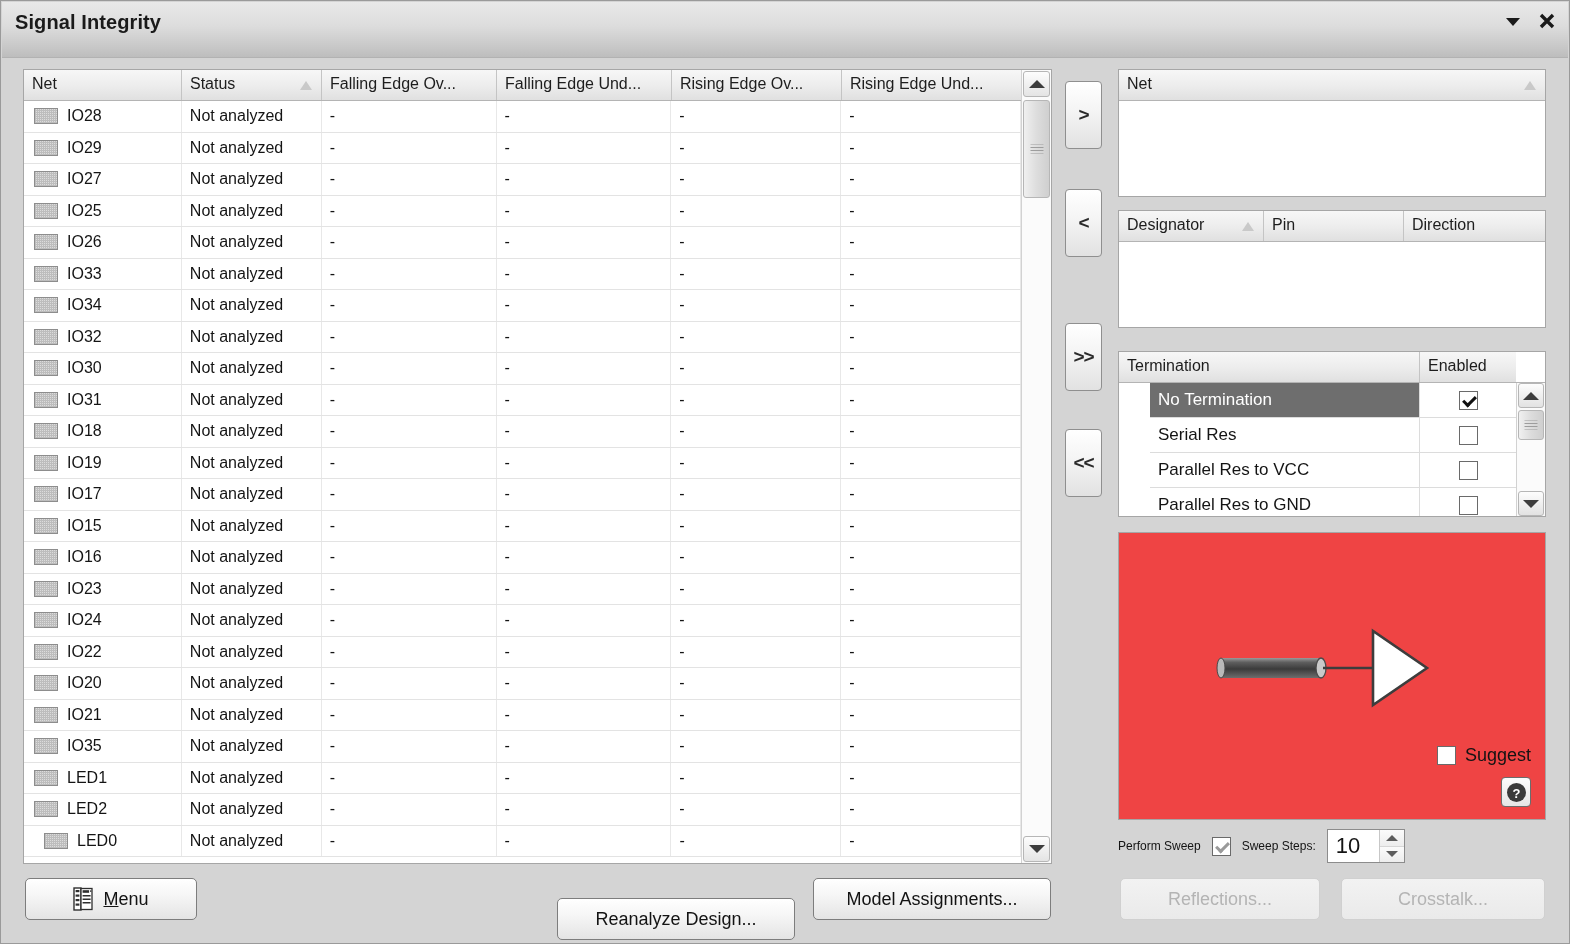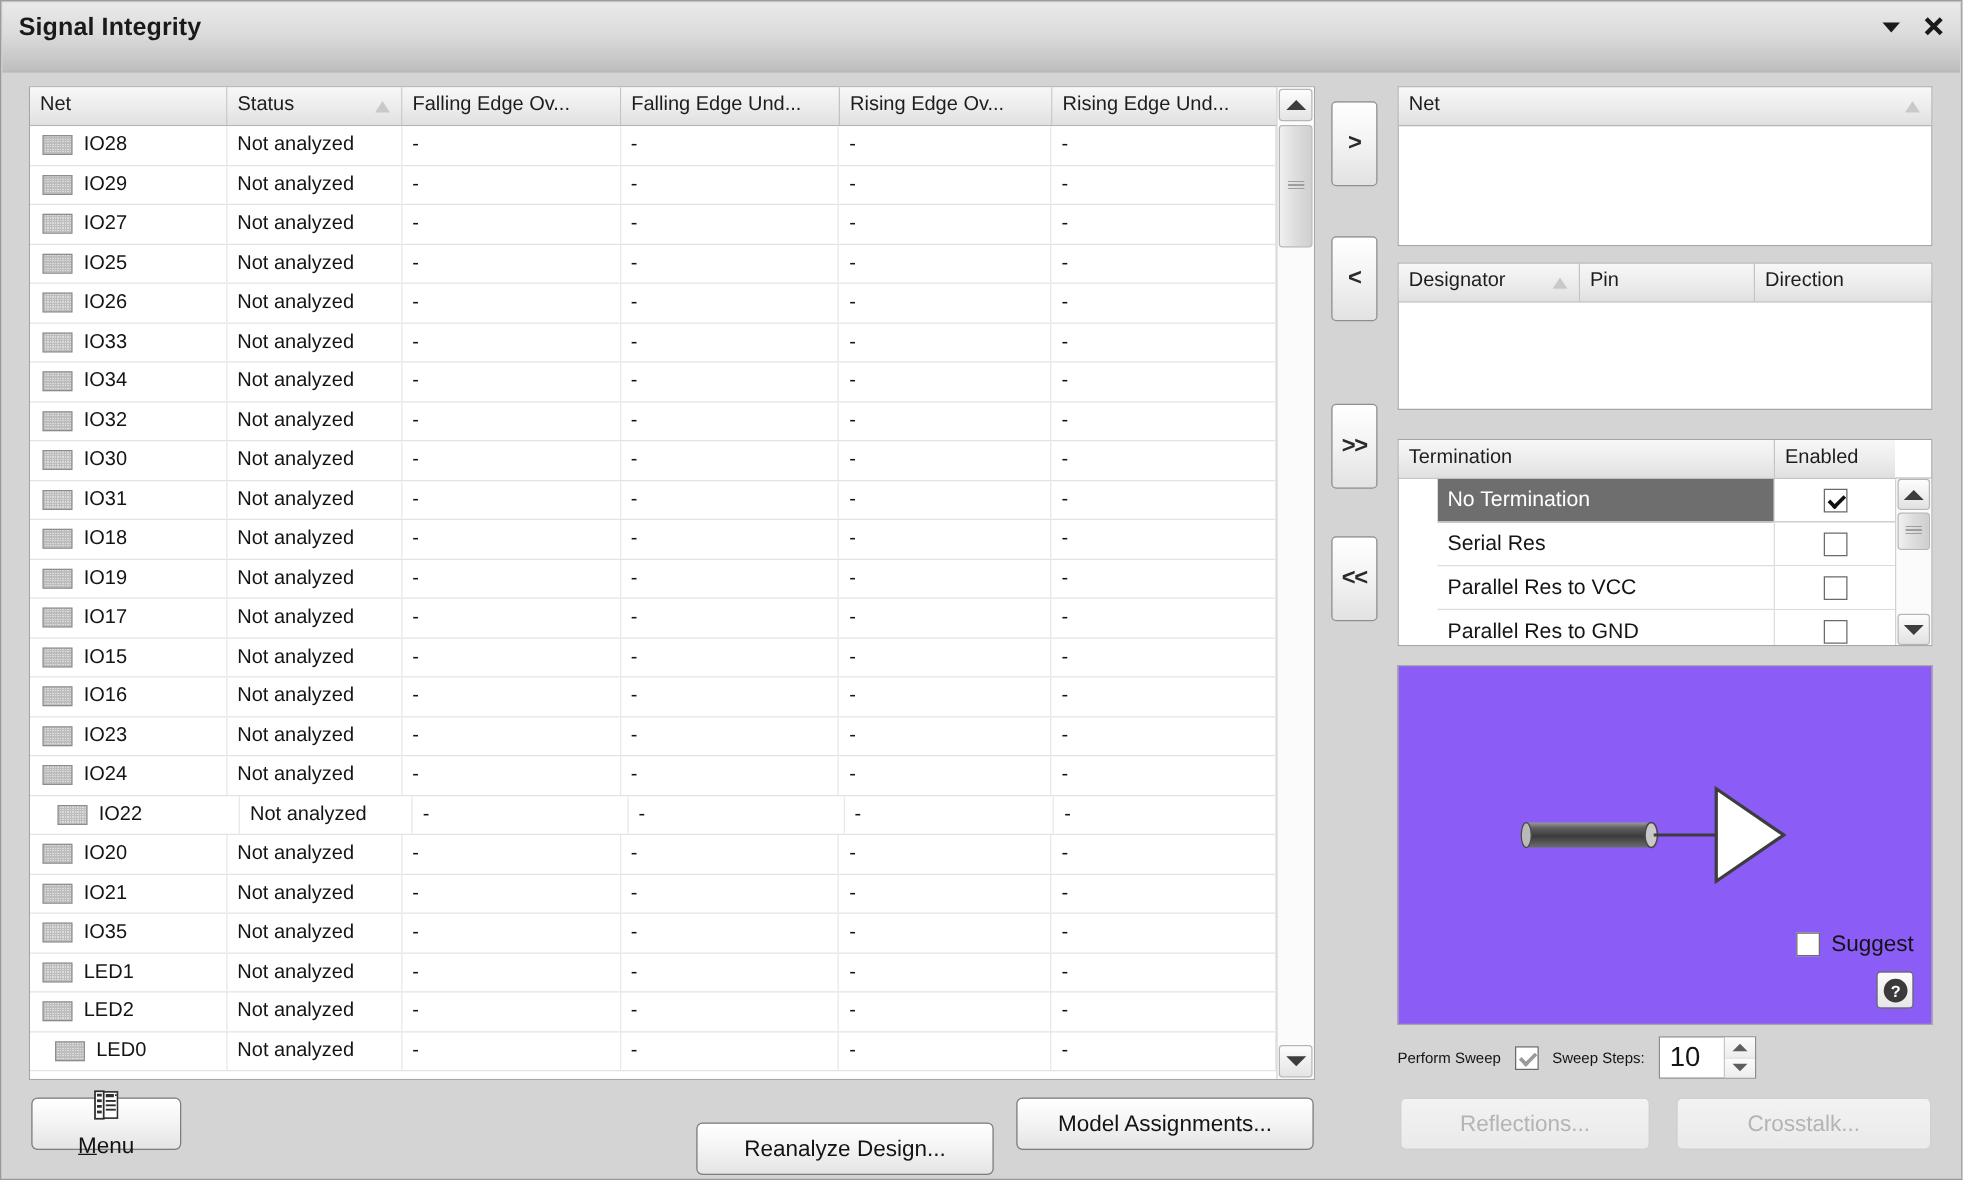--- a/index.html
+++ b/index.html
@@ -194,21 +194,21 @@
   .cbx.checked.dim::after { border-color: #9a9a9a; }
 
   .term-sb { position: absolute; right: 0; top: 31px; width: 29px; bottom: 0; background: #fbfbfb; border-left: 1px solid #d2d2d2; box-sizing: border-box; }
   .tsb-btn { position: absolute; left: 1px; width: 26px; height: 25px; background: linear-gradient(to bottom,#fdfdfd,#e2e2e2); border: 1px solid #b6b6b6; border-radius: 3px; box-sizing: border-box; display:flex; align-items:center; justify-content:center; }
   .tsb-up { top: 0px; } .tsb-dn { bottom: 0px; }
   .tsb-thumb { position: absolute; left: 1px; top: 27px; width: 26px; height: 30px; background: linear-gradient(to right,#f0f0f0,#dcdcdc 50%,#cfcfcf); border: 1px solid #b6b6b6; border-radius: 3px; box-sizing: border-box; }
 
   
   .preview {
     position: absolute;
-    background: #8b5cf6; border: 1px solid #a6a6a6;
+    background: #ef4444; border: 1px solid #a6a6a6;
     box-sizing: border-box;
     text-align: right;
   }
   .suggest-row {
     position: absolute; right: 14px; bottom: 53px;
     display: flex; align-items: center; gap: 9px;
   }
   .suggest-lbl { font-size: 18px; color: #131313; }
   .helpbtn {
     position: absolute; right: 14px; bottom: 12px;
@@ -483,21 +483,21 @@
             <span class="net-swatch"></span>
             <span>IO24</span>
           </div>
           <div class="cell" style="width: 140px;">Not analyzed</div>
           <div class="cell" style="width: 175px;">-</div>
           <div class="cell" style="width: 175px;">-</div>
           <div class="cell" style="width: 170px;">-</div>
           <div class="cell" style="width: 180px;">-</div>
         </div>
         <div class="row">
-          <div class="cell netcell" style="width: 158px; margin-left: 12px;">
+          <div class="cell netcell" style="width: 158px;">
             <span class="net-swatch"></span>
             <span>IO22</span>
           </div>
           <div class="cell" style="width: 140px;">Not analyzed</div>
           <div class="cell" style="width: 175px;">-</div>
           <div class="cell" style="width: 175px;">-</div>
           <div class="cell" style="width: 170px;">-</div>
           <div class="cell" style="width: 180px;">-</div>
         </div>
         <div class="row">
@@ -706,21 +706,21 @@
         <div class="spin-b">
             <div class="sm-chev-up"></div>
           </div>
         <div class="spin-b">
             <div class="sm-chev-dn"></div>
           </div>
       </div>
     </div>
   </div>
 
-  <div class="btn" style="left:24px; top:877px; width:120px;flex-direction:column;">
+  <div class="btn" style="left:24px; top:877px; width:172px;">
     <svg class="menu-ico" viewBox="0 0 20 24">
       <rect x="1" y="1" width="7" height="22" fill="#fff" stroke="#2f2f2f" stroke-width="1.4"></rect>
       <rect x="2.6" y="3" width="3.8" height="2.2" fill="#2f2f2f"></rect>
       <rect x="2.6" y="7.5" width="3.8" height="2.2" fill="#2f2f2f"></rect>
       <rect x="2.6" y="12" width="3.8" height="2.2" fill="#2f2f2f"></rect>
       <rect x="2.6" y="16.5" width="3.8" height="2.2" fill="#2f2f2f"></rect>
       <rect x="8" y="1.5" width="11" height="21" fill="#fff" stroke="#2f2f2f" stroke-width="1.3"></rect>
       <rect x="9.6" y="3.2" width="6.5" height="2.6" fill="#2f2f2f"></rect>
       <rect x="17" y="3.4" width="1.4" height="1.4" fill="#2f2f2f"></rect>
       <rect x="9.6" y="8" width="8" height="1.5" fill="#2f2f2f"></rect>

